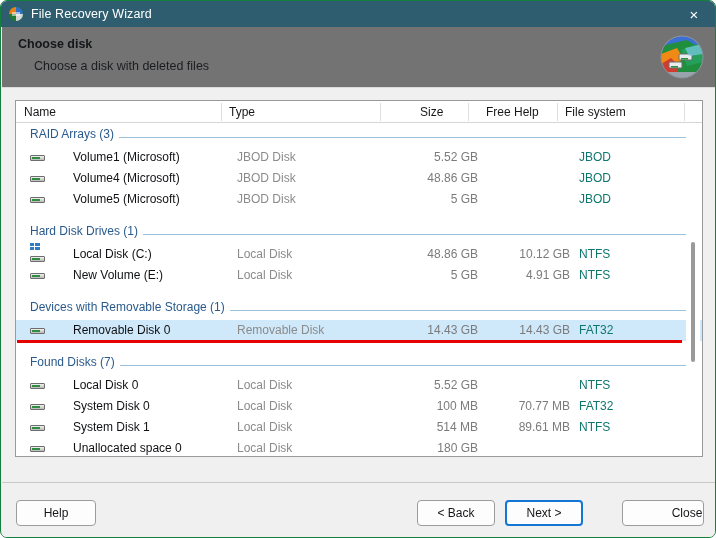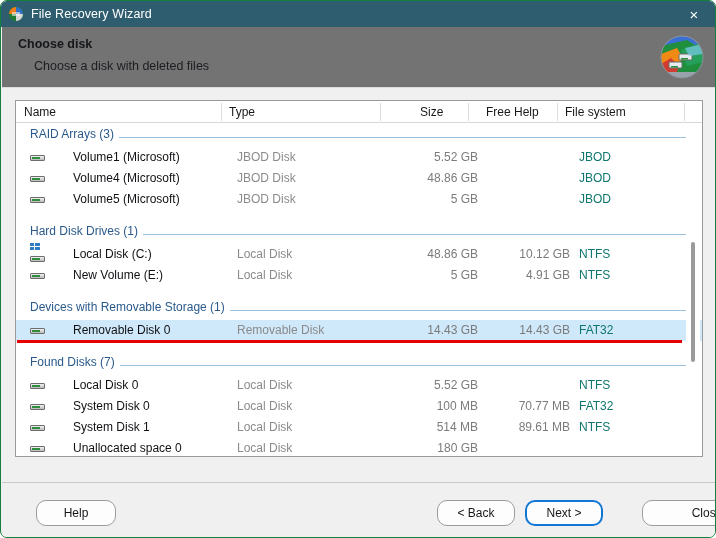--- a/index.html
+++ b/index.html
@@ -195,26 +195,25 @@
     position: absolute; left: 1px; top: 481px;
     width: 714px; height: 56px;
     background: #f0f0f0;
     border-top: 1px solid #c8c8c8;
   }
   .btn {
     position: absolute; top: 17px;
     height: 26px;
     background: #fdfdfd;
     border: 1px solid #9c9c9c;
-    border-radius: 10px;
+    border-radius: 4px;
     font-family: "Liberation Sans", sans-serif;
     font-size: 12px; color: #15161a;
     display: flex; align-items: center; justify-content: center;
     cursor: default;
-    margin-left: 20px;
   }
   .btn-help   { left: 14px;  width: 80px; }
   .btn-back   { left: 415px; width: 78px; }
   .btn-next   { left: 503px; width: 78px; border: 2px solid #1277d4; }
   .btn-close  { left: 620px; width: 82px; padding-left: 48px; }
 </style>
 </head>
 <body>
 
 <div id="app">

